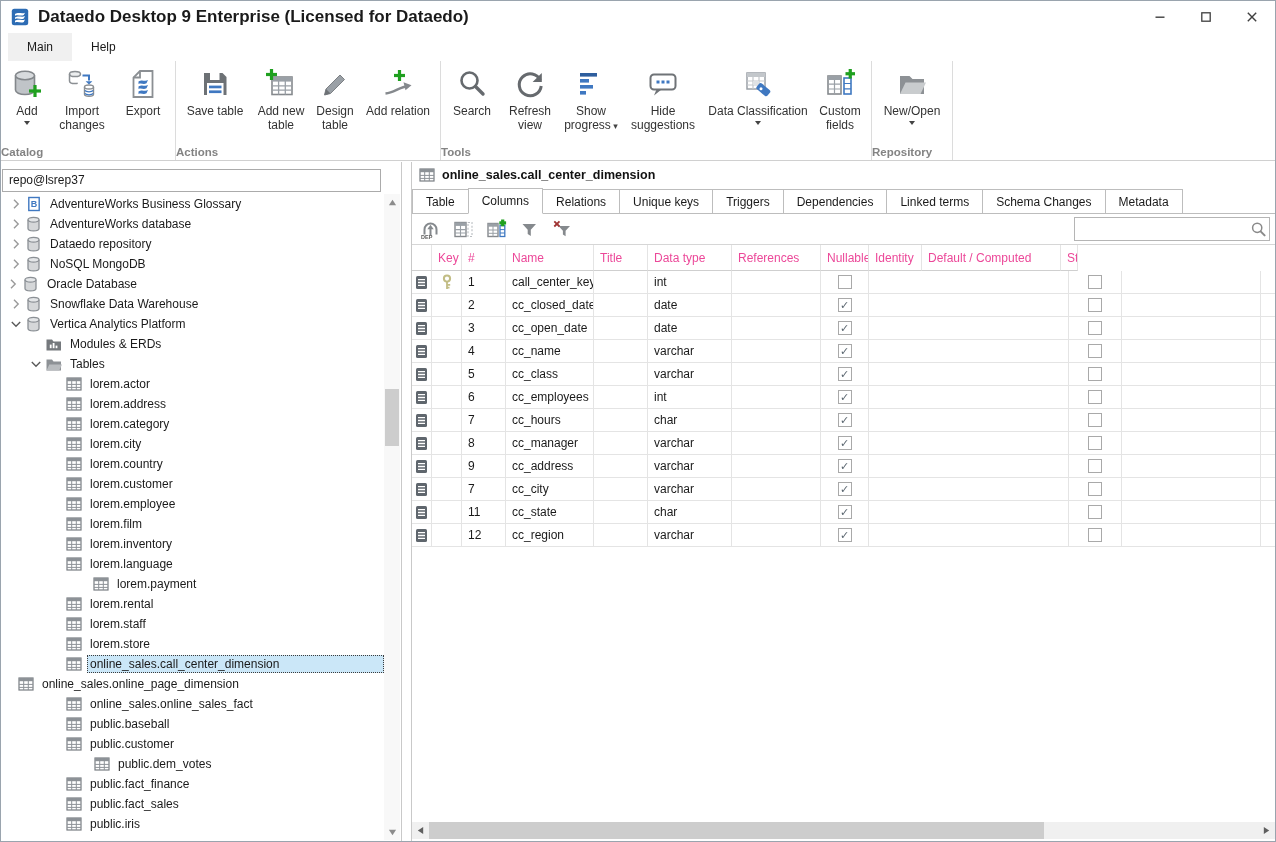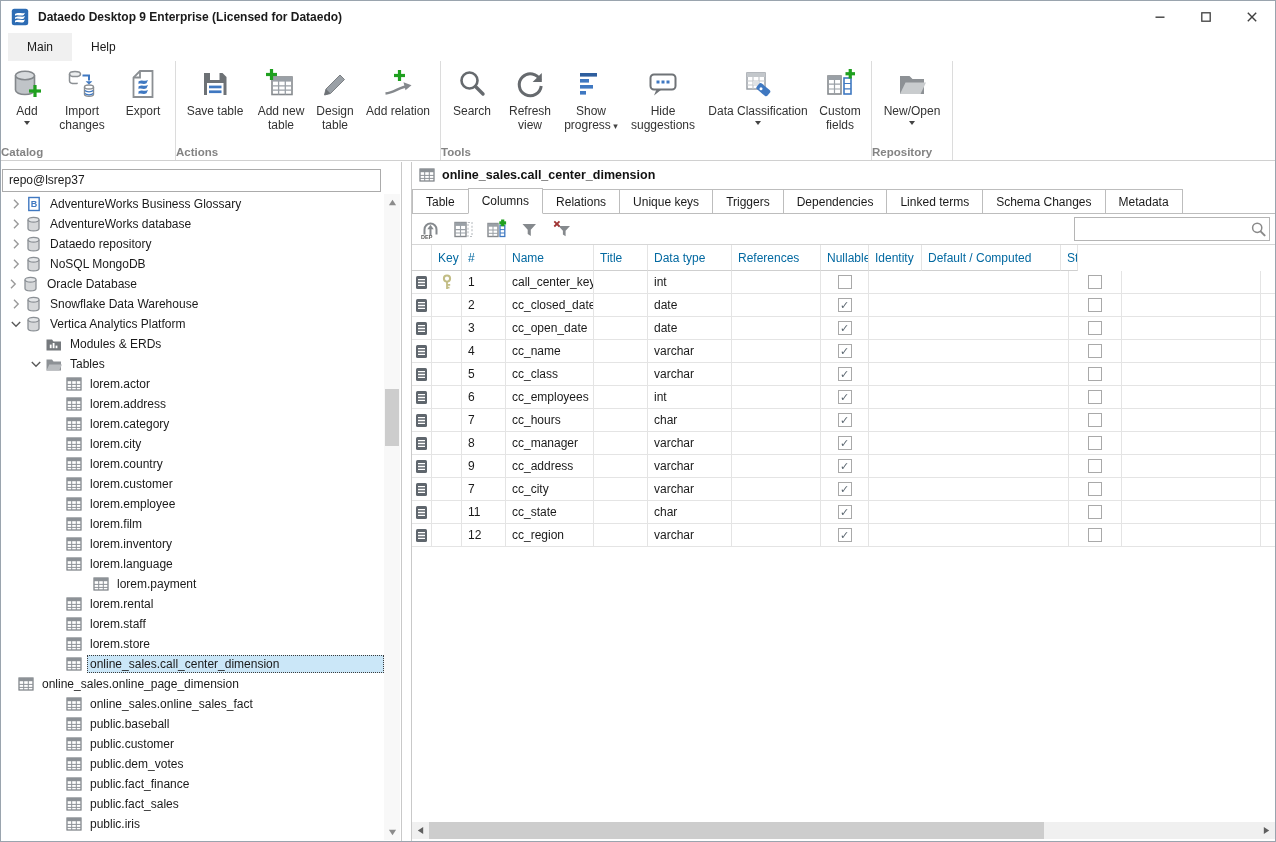--- a/index.html
+++ b/index.html
@@ -1,21 +1,21 @@
 <!DOCTYPE html>
 <html><head>
 <meta charset="utf-8">
 <style>
 *{margin:0;padding:0;box-sizing:border-box;font-family:"Liberation Sans",sans-serif;}
 html,body{width:1276px;height:842px;overflow:hidden;background:#fff;}
 .window{position:relative;width:1276px;height:842px;background:#fff;border:1px solid #9aa4ae;}
 
 .titlebar{height:32px;display:flex;align-items:center;padding-left:10px;}
 .tb-logo{width:18px;height:18px;flex:none;}
-.tb-title{font-size:12px;font-weight:bold;color:#1a1a1a;margin-left:9px;white-space:nowrap;}
+.tb-title{font-size:17px;font-weight:bold;color:#1a1a1a;margin-left:9px;white-space:nowrap;}
 .tb-controls{position:absolute;top:0;right:0;height:32px;display:flex;}
 .wc{width:46px;height:32px;display:flex;align-items:center;justify-content:center;}
 
 .menubar{height:28px;display:flex;align-items:stretch;padding-left:7px;}
 .mtab{padding:0 19px;font-size:12px;display:flex;align-items:center;color:#1a1a1a;}
 .mtab.active{background:#f0f0f0;}
 
 .ribbon{height:100px;display:flex;border-bottom:1px solid #d0d0d0;background:#fff;}
 .rgroup{position:relative;display:flex;align-items:flex-start;padding:2px 3px 15px 3px;border-right:1px solid #dcdcdc;}
 .rgroup-label{position:absolute;left:0;right:0;bottom:2px;text-align:left;font-size:11.5px;font-weight:bold;color:#838383;white-space:nowrap;}
@@ -47,21 +47,21 @@
 .tab{height:24px;display:flex;align-items:center;padding:0 13px;font-size:12px;color:#1a1a1a;background:#fff;border:1px solid #bdbdbd;border-bottom:none;margin-right:-1px;}
 .tab.active{height:26px;margin-bottom:-1px;z-index:2;background:#fff;border-bottom:1px solid #fff;position:relative;}
 .gridbar{height:30px;position:relative;display:flex;align-items:center;padding-left:8px;gap:12px;}
 .gb-btn{width:21px;height:21px;display:flex;align-items:center;justify-content:center;}
 .searchbox{position:absolute;right:5px;top:3px;width:196px;height:24px;border:1px solid #b5b5b5;display:flex;align-items:center;background:#fff;}
 .searchbox input{flex:1;height:100%;border:0;outline:0;font-size:12px;padding:0 2px 0 6px;font-family:inherit;min-width:0;background:transparent;}
 .searchbox .sicon{width:22px;height:18px;flex:none;display:flex;align-items:center;justify-content:center;}
 .grid{border-top:1px solid #d6d6d6;}
 .g-row{display:flex;}
 .g-cell{flex:none;border-right:1px solid #e4e4e4;border-bottom:1px solid #e4e4e4;height:23px;display:flex;align-items:center;font-size:12px;color:#1a1a1a;padding-left:6px;overflow:hidden;white-space:nowrap;}
-.g-head .g-cell{height:26px;border-bottom:1px solid #cfcfcf;color:#0369a1;}
+.g-head .g-cell{height:26px;border-bottom:1px solid #cfcfcf;color:#ec4899;}
 .c-center{justify-content:center;padding-left:0;}
 .cb{width:14px;height:14px;border:1px solid #a9a9a9;background:#fff;display:flex;align-items:center;justify-content:center;font-size:11px;color:#5b6770;line-height:1;}
 
 .hscroll{position:absolute;left:0;right:0;bottom:2px;height:17px;background:#f0f0f0;}
 .hs-btn{position:absolute;top:0;width:17px;height:17px;display:flex;align-items:center;justify-content:center;}
 .hs-left{left:0;}.hs-right{right:0;}
 .hthumb{position:absolute;left:17px;top:0;width:615px;height:17px;background:#cdcdcd;}
 svg{display:block;}
 </style>
 </head>
@@ -617,21 +617,21 @@
           <span class="tarrow"></span>
           <span class="ticon">
             <svg width="16" height="14" viewBox="0 0 16 14">
               <rect x="1" y="1" width="14" height="12" fill="#fff" stroke="#787d82" stroke-width="1.2"></rect>
               <rect x="1" y="1" width="14" height="3.2" fill="#8d9297"></rect>
               <path d="M5.7 1v12M10.3 1v12M1 7.4h14M1 10.4h14" stroke="#8d9297" stroke-width="1" fill="none"></path>
             </svg>
           </span>
           <span class="tlabel">public.customer</span>
         </div>
-        <div class="trow" style="padding-left:48px">
+        <div class="trow" style="padding-left:76px">
           <span class="tarrow"></span>
           <span class="ticon">
             <svg width="16" height="14" viewBox="0 0 16 14">
               <rect x="1" y="1" width="14" height="12" fill="#fff" stroke="#787d82" stroke-width="1.2"></rect>
               <rect x="1" y="1" width="14" height="3.2" fill="#8d9297"></rect>
               <path d="M5.7 1v12M10.3 1v12M1 7.4h14M1 10.4h14" stroke="#8d9297" stroke-width="1" fill="none"></path>
             </svg>
           </span>
           <span class="tlabel">public.dem_votes</span>
         </div>

